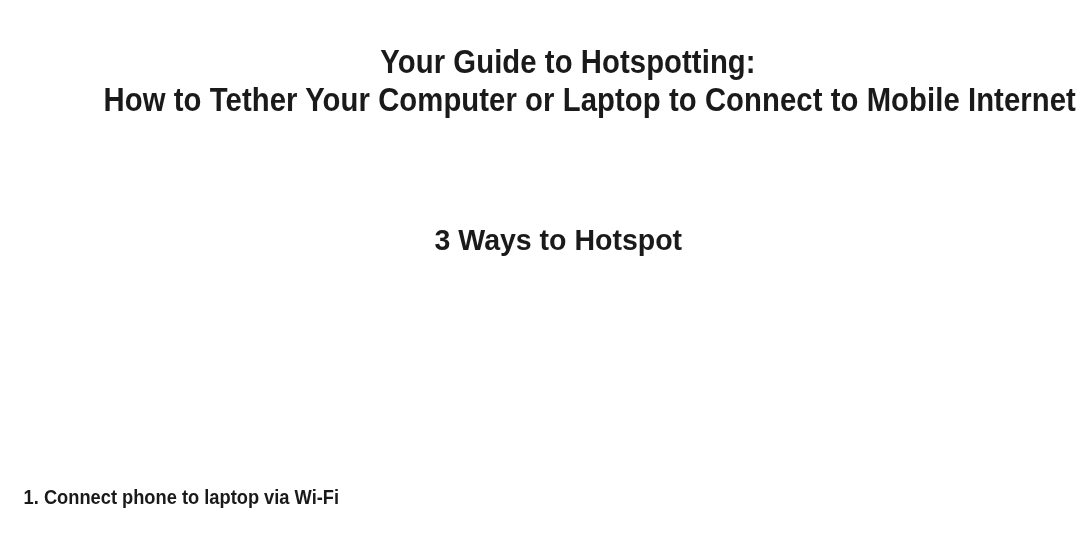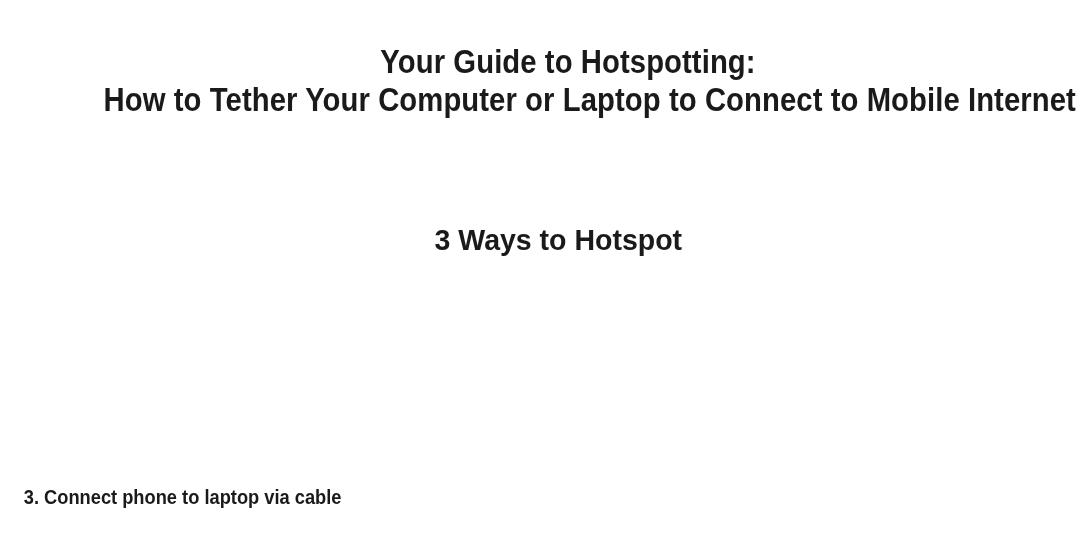--- a/index.html
+++ b/index.html
@@ -135,17 +135,17 @@
     <div class="media-slot">
       <div class="media-placeholder"></div>
     </div>
     <div class="media-slot">
       <div class="media-placeholder"></div>
     </div>
   </div>
 
   <div class="caption-row">
     <div class="caption-cell">
-      <span class="caption-text">3. Connect phone to laptop via cable</span>
+      <span class="caption-text">1. Connect phone to laptop via Wi-Fi</span>
     </div>
   </div>
 
 </div>
 
 </body></html>

